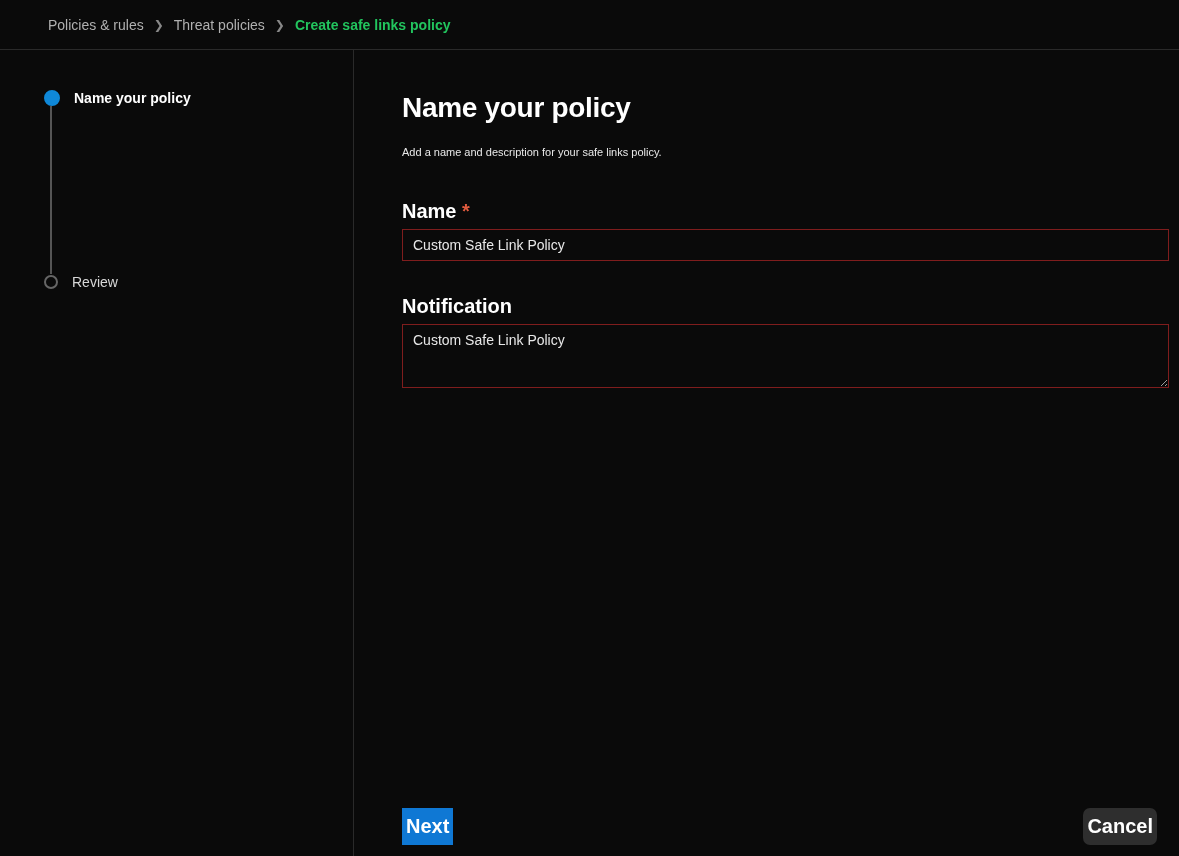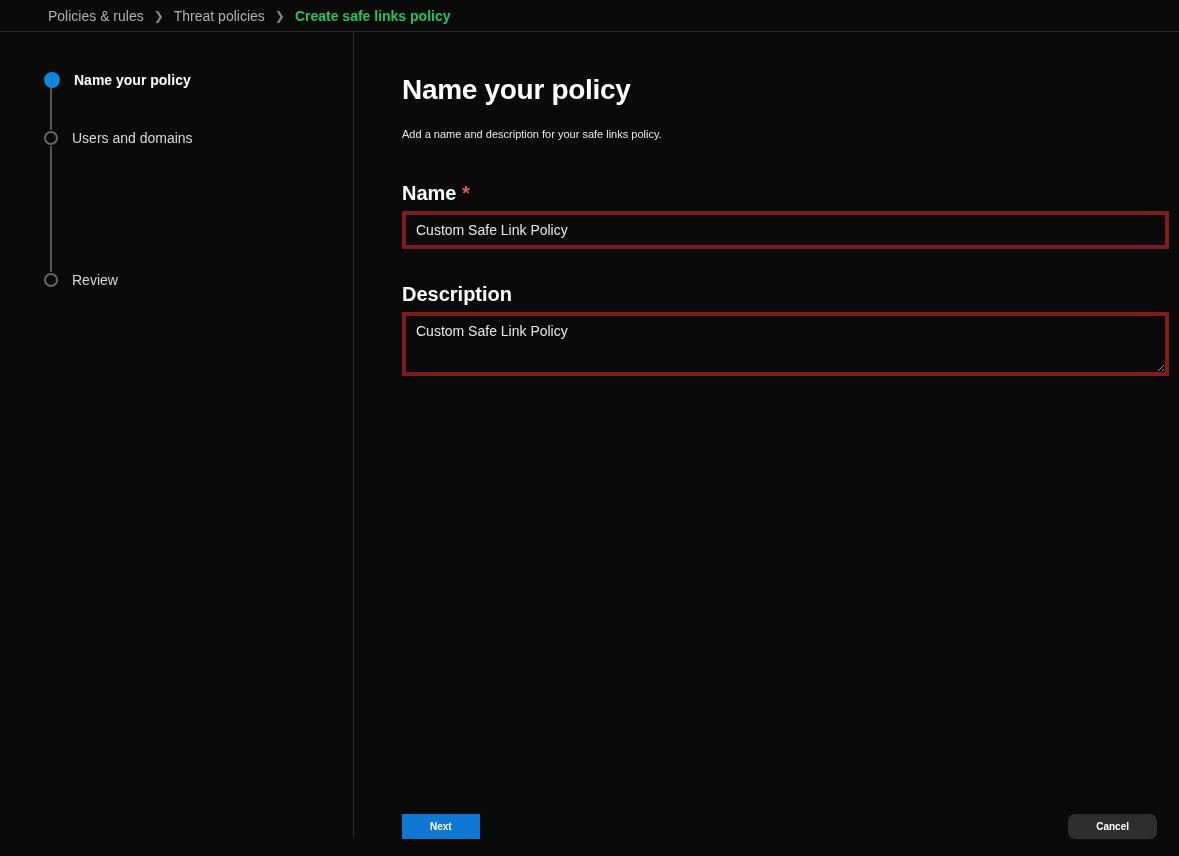--- a/index.html
+++ b/index.html
@@ -12,21 +12,21 @@
       background: #0a0a0a;
       color: #ffffff;
       width: 1179px;
       height: 856px;
       overflow: hidden;
       position: relative;
     }
     
     
     .breadcrumb {
-      height: 32px;
+      height: 50px;
       display: flex;
       align-items: center;
       padding: 0 48px;
       border-bottom: 1px solid #2a2a2a;
       gap: 10px;
       font-size: 14px;
     }
     .breadcrumb-item {
       color: #b0b0b0;
       cursor: pointer;
@@ -111,21 +111,21 @@
       font-weight: 600;
       margin-bottom: 6px;
       display: block;
     }
     .required {
       color: #e05b3f;
     }
     .text-input {
       width: 100%;
       background: #0a0a0a;
-      border: 4px solid #7f1d1d;
+      border: 1px solid #7f1d1d;
       color: #e8e8e8;
       font-size: 14px;
       padding: 7px 10px;
       font-family: inherit;
       outline: none;
     }
     textarea.text-input {
       height: 64px;
       resize: both;
     }
@@ -139,22 +139,22 @@
       bottom: 0;
       left: 354px;
       right: 0;
       height: 60px;
       display: flex;
       align-items: center;
       justify-content: space-between;
       padding: 0 22px 0 48px;
     }
     .btn {
-      padding: 7px 28px;
-      font-size: 10px;
+      padding: 7px 4px;
+      font-size: 20px;
       font-weight: 600;
       border: none;
       cursor: pointer;
       font-family: inherit;
     }
     .btn-primary {
       background: #0f78d4;
       color: #ffffff;
     }
     .btn-secondary {
@@ -175,24 +175,20 @@
 </nav>
 
 <div class="main-layout">
 
   <aside class="stepper">
     <div class="step active">
       <div class="step-circle"></div>
       <span class="step-label">Name your policy</span>
     </div>
     <div class="step-connector"></div>
-    <div class="step">
-      <div class="step-circle"></div>
-      <span class="step-label">Users and domains</span>
-    </div>
     <div class="step-connector"></div>
     <div class="step-connector"></div>
     <div class="step-connector"></div>
     <div class="step">
       <div class="step-circle"></div>
       <span class="step-label">Review</span>
     </div>
   </aside>
 
   <section class="content">
@@ -201,21 +197,21 @@
 
     <div class="field-group">
       <label class="field-label">
         <span>Name</span>
         <span class="required">*</span>
       </label>
       <input type="text" class="text-input" value="Custom Safe Link Policy" style="">
     </div>
 
     <div class="field-group">
-      <label class="field-label">Description</label>
+      <label class="field-label">Notification</label>
       <textarea class="text-input" style="">Custom Safe Link Policy</textarea>
     </div>
   </section>
 </div>
 
 <div class="footer">
   <button class="btn btn-primary">Next</button>
   <button class="btn btn-secondary">Cancel</button>
 </div>
 

